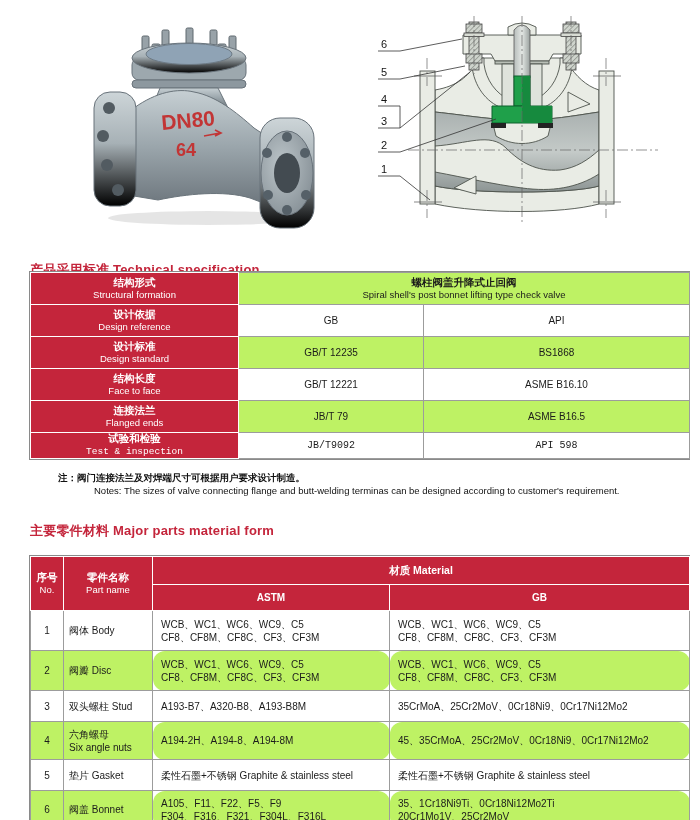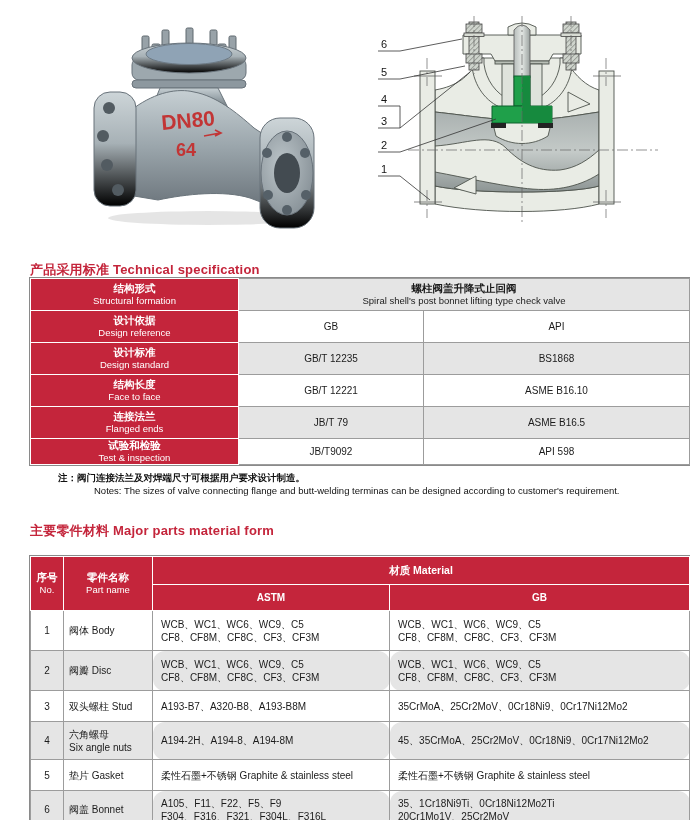--- a/index.html
+++ b/index.html
@@ -18,41 +18,41 @@
   .sec-title{
     position:absolute;left:30px;width:600px;
     color:#c4253b;font-weight:bold;font-size:13px;line-height:16px;
     letter-spacing:0.2px;
   }
   #title-spec{top:252px;margin-top:10px;}
   #title-mat{top:523px;}
 
   
   .tbl-wrap{position:absolute;left:29px;width:659px;border:1px solid #8a8a8a;background:#fff;}
-  #spec-wrap{top:277px;}
+  #spec-wrap{top:271px;}
   #mat-wrap{top:555px;}
 
   table{border-collapse:collapse;width:100%;table-layout:fixed;font-size:10px;color:#1b1b1b;}
   td,th{border:1px solid #9c9c9c;padding:0 4px;overflow:hidden;vertical-align:middle;}
   th.red,td.red{
     background:#c4253b;color:#ffffff;border:1px solid #ffffff;
     font-weight:bold;text-align:center;
   }
   .zh-line{font-size:10.5px;font-weight:bold;line-height:13px;}
   .en-line{font-size:9.5px;font-weight:normal;line-height:12px;}
   .val{text-align:center;font-size:10px;}
   .val .zh-line{font-size:10.5px;}
-  .tan{background:#e5e5e5;}
+  .tan{background:#bef264;}
   .mat-cell{text-align:left;padding-left:8px;line-height:13px;border-radius:12px;}
   .part-cell{text-align:left;padding-left:5px;line-height:13px;}
   .no-cell{text-align:center;}
 
   
   #spec-table tr{height:32px;}
-  #spec-table tr.last{height:22px;}
+  #spec-table tr.last{height:22px;font-family:Liberation Mono, monospace;}
 
   
   #mat-table tr.h-head1{height:28px;}
   #mat-table tr.h-head2{height:26px;}
   #mat-table tr.h40{height:40px;}
   #mat-table tr.h31{height:31px;}
   #mat-table tr.h38{height:38px;}
 
   
   .notes{position:absolute;left:30px;top:471px;width:655px;color:#111;margin-left:28px;}

